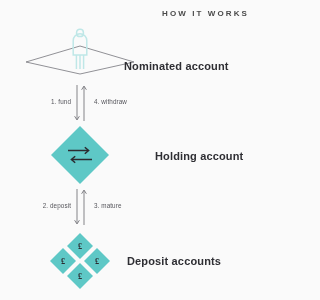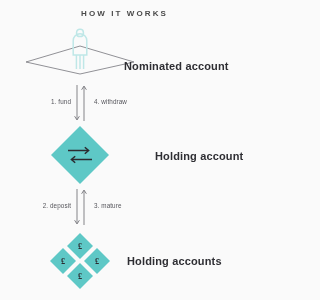--- a/index.html
+++ b/index.html
@@ -18,21 +18,21 @@
     height: 300px;
     background: #fafafa;
   }
 
   
   .title {
     position: absolute;
     top: 9px;
     left: 0;
     width: 249px;
-    text-align: center;
+    text-align: right;
     font-size: 8px;
     font-weight: 700;
     letter-spacing: 2.1px;
     color: #4a4a4a;
     text-transform: uppercase;
   }
 
   
   .stage {
     position: absolute;
@@ -208,16 +208,16 @@
           <polygon points="51,16 64,29 51,42 38,29" fill="#5ec8c6"></polygon>
           <text x="51" y="32.2" text-anchor="middle" font-family="'Liberation Serif', serif" font-size="8.2" font-weight="700" fill="#2b2b30">£</text>
         </g>
 
         <g>
           <polygon points="34,31 47,44 34,57 21,44" fill="#5ec8c6"></polygon>
           <text x="34" y="47.2" text-anchor="middle" font-family="'Liberation Serif', serif" font-size="8.2" font-weight="700" fill="#2b2b30">£</text>
         </g>
       </svg>
     </div>
-    <div class="stage-label">Holding accounts</div>
+    <div class="stage-label">Deposit accounts</div>
   </div>
 
 </div>
 
 </body></html>

